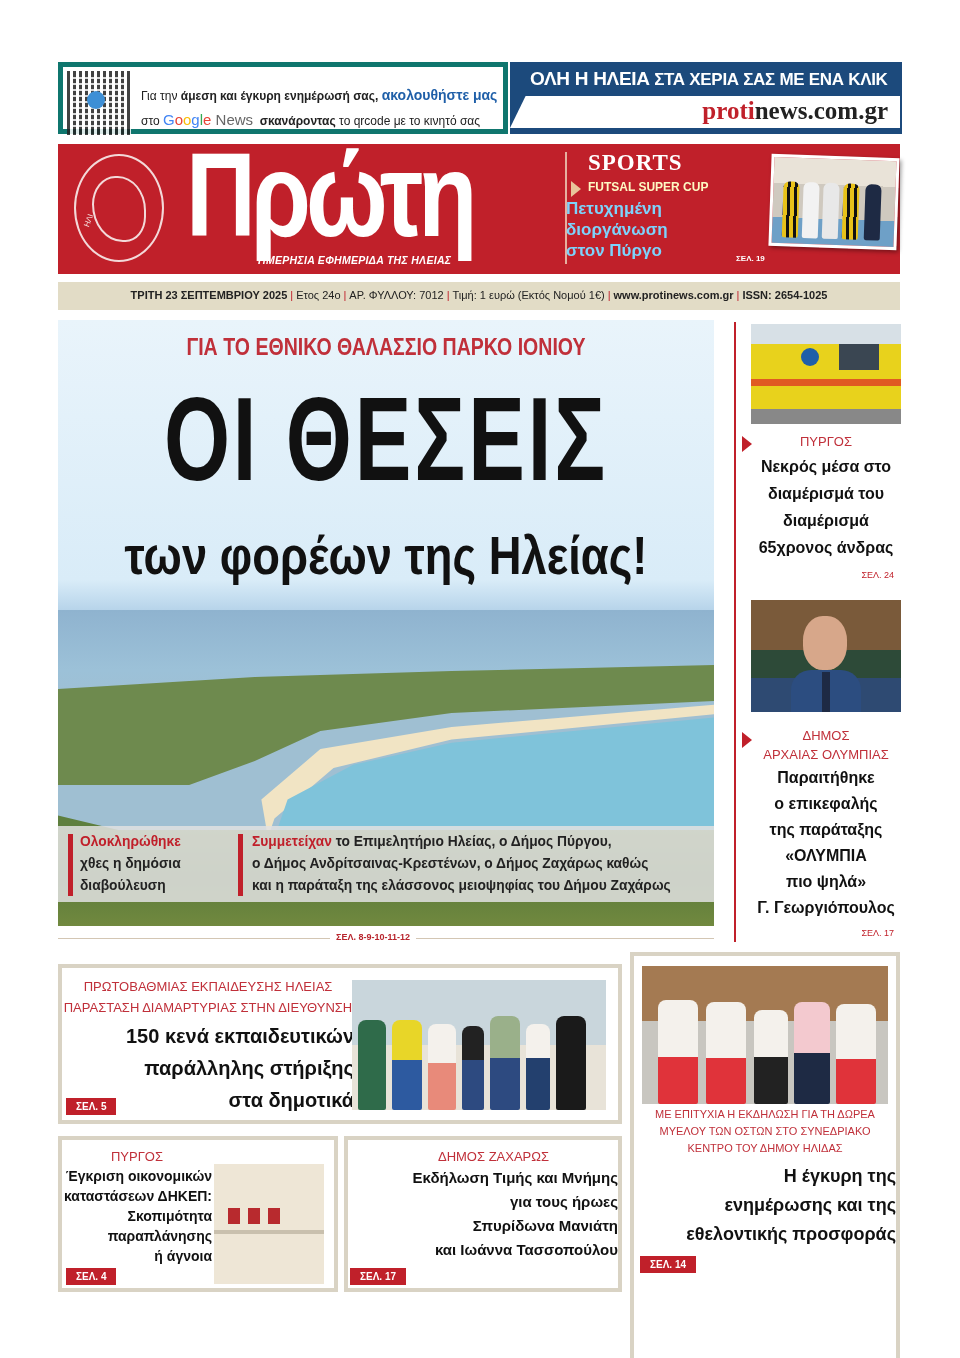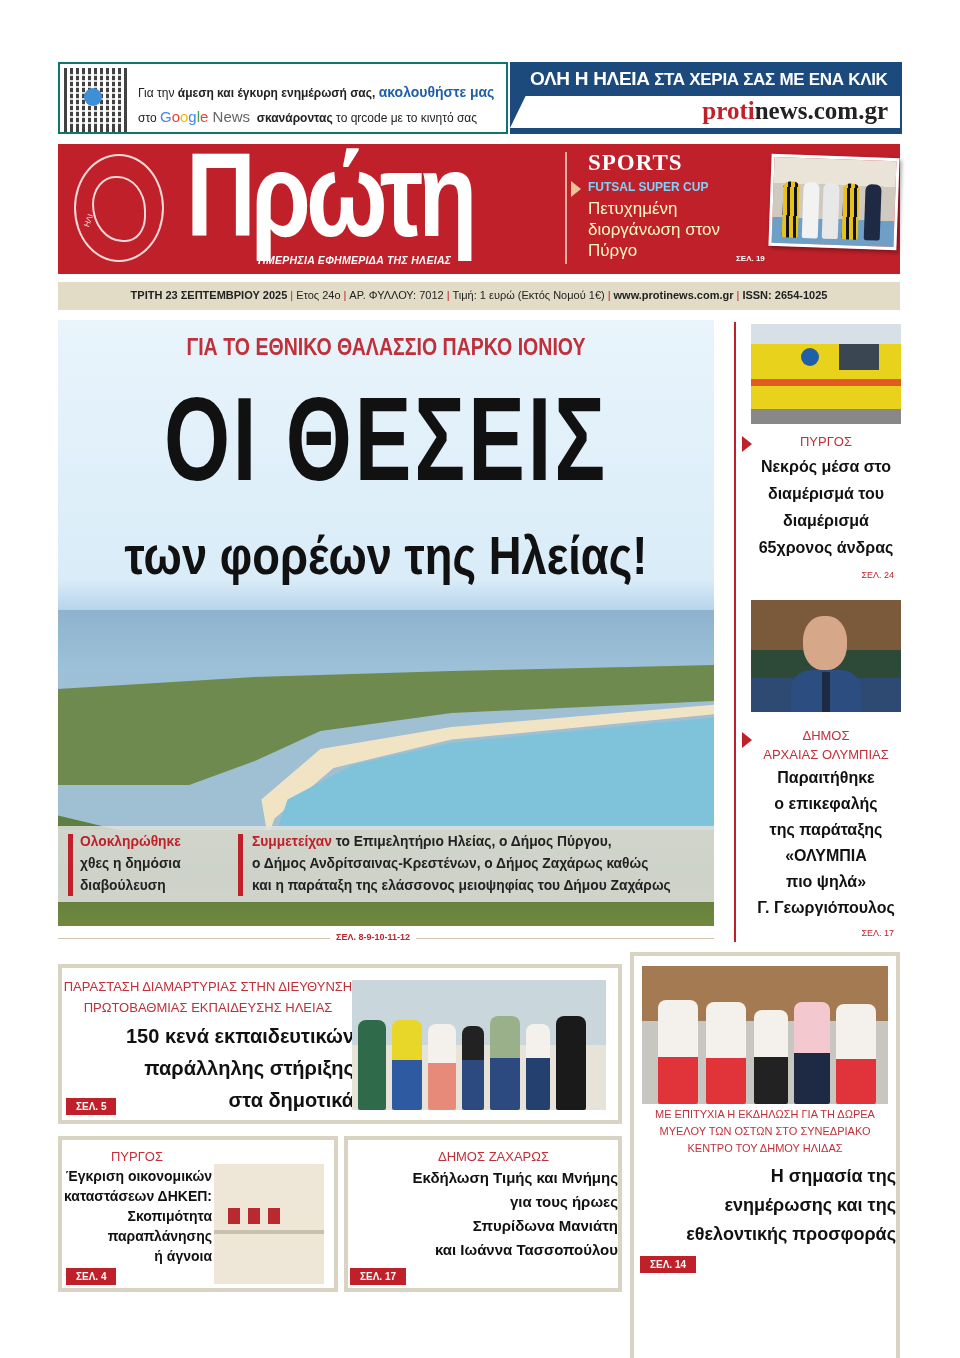--- a/index.html
+++ b/index.html
@@ -1,19 +1,19 @@
 <!DOCTYPE html>
 <html><head>
 <meta charset="utf-8">
 <style>
 *{box-sizing:border-box;margin:0;padding:0}
 body{width:960px;height:1358px;background:#fff;font-family:"Liberation Sans",sans-serif;position:relative;overflow:hidden}
 .abs{position:absolute}
 
-#qrbox{left:58px;top:62px;width:450px;height:72px;border:2px solid #0f766e;background:#fff}
+#qrbox{left:58px;top:62px;width:450px;height:72px;border:5px solid #0f766e;background:#fff}
 #qr{left:4px;top:4px;width:64px;height:64px;background:
  repeating-linear-gradient(90deg,#222 0 3px,#fff 3px 6px),#222;opacity:.85}
 #qr::after{content:"";position:absolute;left:4px;top:4px;width:56px;height:56px;background:repeating-linear-gradient(0deg,transparent 0 4px,rgba(255,255,255,.8) 4px 6px)}
 #qr-center{left:24px;top:24px;width:18px;height:18px;border-radius:50%;background:#3d8fd6;z-index:2}
 .qrline{font-size:12px;color:#222;left:78px;white-space:nowrap}
 .qrline b{font-weight:700}
 .accent-blue{color:#1f5fa8;font-weight:700;font-size:14px}
 .g{font-size:15px}
 #promo{left:510px;top:62px;width:392px;height:72px;background:#1c4a7c}
 #promo-top{left:20px;top:6px;color:#fff;font-weight:700;font-size:19px;white-space:nowrap;letter-spacing:-.3px}
@@ -23,22 +23,22 @@
 #promo-url .red{color:#c0202a}
 
 #mast{left:58px;top:144px;width:842px;height:130px;background:#c0202a}
 #coin{left:16px;top:10px;width:90px;height:108px;border:2px solid #f3d9d9;border-radius:50%}
 #coin-face{left:16px;top:20px;width:54px;height:66px;border:2px solid #f3d9d9;border-radius:45% 55% 40% 60%}
 #logo{left:128px;top:-8px;font-family:"Liberation Sans",sans-serif;font-weight:700;color:#fff;font-size:118px;letter-spacing:-6px;transform:scaleX(.82);transform-origin:left top;line-height:1}
 #tagline{left:200px;top:110px;color:#fff;font-size:10.5px;font-style:italic;font-weight:700;letter-spacing:.3px;white-space:nowrap}
 #sports-div{left:507px;top:8px;width:2px;height:112px;background:#e6b0a0}
 #sports-title{left:530px;top:6px;font-family:"Liberation Serif",serif;font-weight:700;color:#fff;font-size:23px;letter-spacing:1px}
 #sports-tri{left:513px;top:37px;width:0;height:0;border-left:10px solid #e9c49a;border-top:8px solid transparent;border-bottom:8px solid transparent}
-#sports-kicker{left:530px;top:36px;font-size:12px;color:#7dd3fc;font-weight:700}
-#sports-head{left:530px;top:54px;font-size:17px;color:#fef9c3;font-weight:400;line-height:21px;width:140px}
+#sports-kicker{left:530px;top:36px;font-size:12px;color:#fef9c3;font-weight:700}
+#sports-head{left:508px;top:54px;font-size:17px;color:#7dd3fc;font-weight:700;line-height:21px;width:140px}
 #sports-page{left:678px;top:110px;font-size:8px;color:#fff;font-weight:700}
 #sports-photo{left:712px;top:12px;width:128px;height:92px;background:linear-gradient(180deg,#e9e3d8 0 30%,#cfc9bf 30% 70%,#6ea0c7 70%);transform:rotate(2deg);border:3px solid #fff;box-shadow:2px 2px 4px rgba(0,0,0,.4)}
 .player{position:absolute;bottom:6px;width:16px;height:56px;border-radius:6px 6px 2px 2px}
 
 #datebar{left:58px;top:282px;width:842px;height:28px;background:#e2dcc6}
 #datebar-text{left:0;top:7px;width:842px;text-align:center;font-size:11px;color:#222;white-space:nowrap}
 #datebar-text .sep{color:#c0202a;margin:0 3px}
 #datebar-text b{font-weight:700}
 
 #main{left:58px;top:320px;width:656px;height:606px;overflow:hidden;background:linear-gradient(180deg,#e9f4fb 0,#d9ecf8 260px,#b7d4ea 290px,#6c9ac2 310px,#5f8fb8 330px)}
@@ -181,22 +181,22 @@
   <div>ο επικεφαλής</div>
   <div>της παράταξης</div>
   <div>«ΟΛΥΜΠΙΑ</div>
   <div>πιο ψηλά»</div>
   <div>Γ. Γεωργιόπουλος</div>
 </div>
 <div class="rpage" style="top:928px">ΣΕΛ. 17</div>
 
 <div class="box" style="left:58px;top:964px;width:564px;height:160px">
   <div class="bkicker" style="left:0;top:8px;width:292px">
+    <div>ΠΡΩΤΟΒΑΘΜΙΑΣ ΕΚΠΑΙΔΕΥΣΗΣ ΗΛΕΙΑΣ</div>
     <div>ΠΑΡΑΣΤΑΣΗ ΔΙΑΜΑΡΤΥΡΙΑΣ ΣΤΗΝ ΔΙΕΥΘΥΝΣΗ</div>
-    <div>ΠΡΩΤΟΒΑΘΜΙΑΣ ΕΚΠΑΙΔΕΥΣΗΣ ΗΛΕΙΑΣ</div>
   </div>
   <div class="bhead" style="left:0;top:52px;width:292px;font-size:20px;line-height:32px">
     <div>150 κενά εκπαιδευτικών</div>
     <div>παράλληλης στήριξης</div>
     <div>στα δημοτικά</div>
   </div>
   <div class="pagetag" style="left:4px;top:130px">ΣΕΛ. 5</div>
   <div class="abs" style="left:290px;top:12px;width:254px;height:130px;background:linear-gradient(180deg,#c9d6dc 0 50%,#e8e3d8 50%)">
     <div class="person" style="left:6px;top:40px;width:28px;height:90px;background:#2f6b4a"></div>
     <div class="person" style="left:40px;top:40px;width:30px;height:90px;background:linear-gradient(#e8d628 0 45%,#2d5aa0 45%)"></div>
@@ -215,21 +215,21 @@
     <div class="person" style="left:112px;top:44px;width:34px;height:94px;background:linear-gradient(#f4f1ec 0 50%,#222 50%)"></div>
     <div class="person" style="left:152px;top:36px;width:36px;height:102px;background:linear-gradient(#f3c9cf 0 50%,#1e2a44 50%)"></div>
     <div class="person" style="left:194px;top:38px;width:40px;height:100px;background:linear-gradient(#f4f1ec 0 55%,#e0333a 55%)"></div>
   </div>
   <div class="bkicker" style="left:0;top:150px;width:262px;font-size:11px;line-height:17px">
     <div>ΜΕ ΕΠΙΤΥΧΙΑ Η ΕΚΔΗΛΩΣΗ ΓΙΑ ΤΗ ΔΩΡΕΑ</div>
     <div>ΜΥΕΛΟΥ ΤΩΝ ΟΣΤΩΝ ΣΤΟ ΣΥΝΕΔΡΙΑΚΟ</div>
     <div>ΚΕΝΤΡΟ ΤΟΥ ΔΗΜΟΥ ΗΛΙΔΑΣ</div>
   </div>
   <div class="bhead" style="left:0;top:206px;width:262px;font-size:18px;line-height:29px">
-    <div>Η σημασία της</div>
+    <div>Η έγκυρη της</div>
     <div>ενημέρωσης και της</div>
     <div>εθελοντικής προσφοράς</div>
   </div>
   <div class="pagetag" style="left:6px;top:300px">ΣΕΛ. 14</div>
 </div>
 
 <div class="box" style="left:58px;top:1136px;width:280px;height:156px">
   <div class="bkicker" style="left:0;top:6px;width:150px">ΠΥΡΓΟΣ</div>
   <div class="bhead" style="left:0;top:26px;width:150px;font-size:14px;line-height:20px">
     <div>Έγκριση οικονομικών</div>

